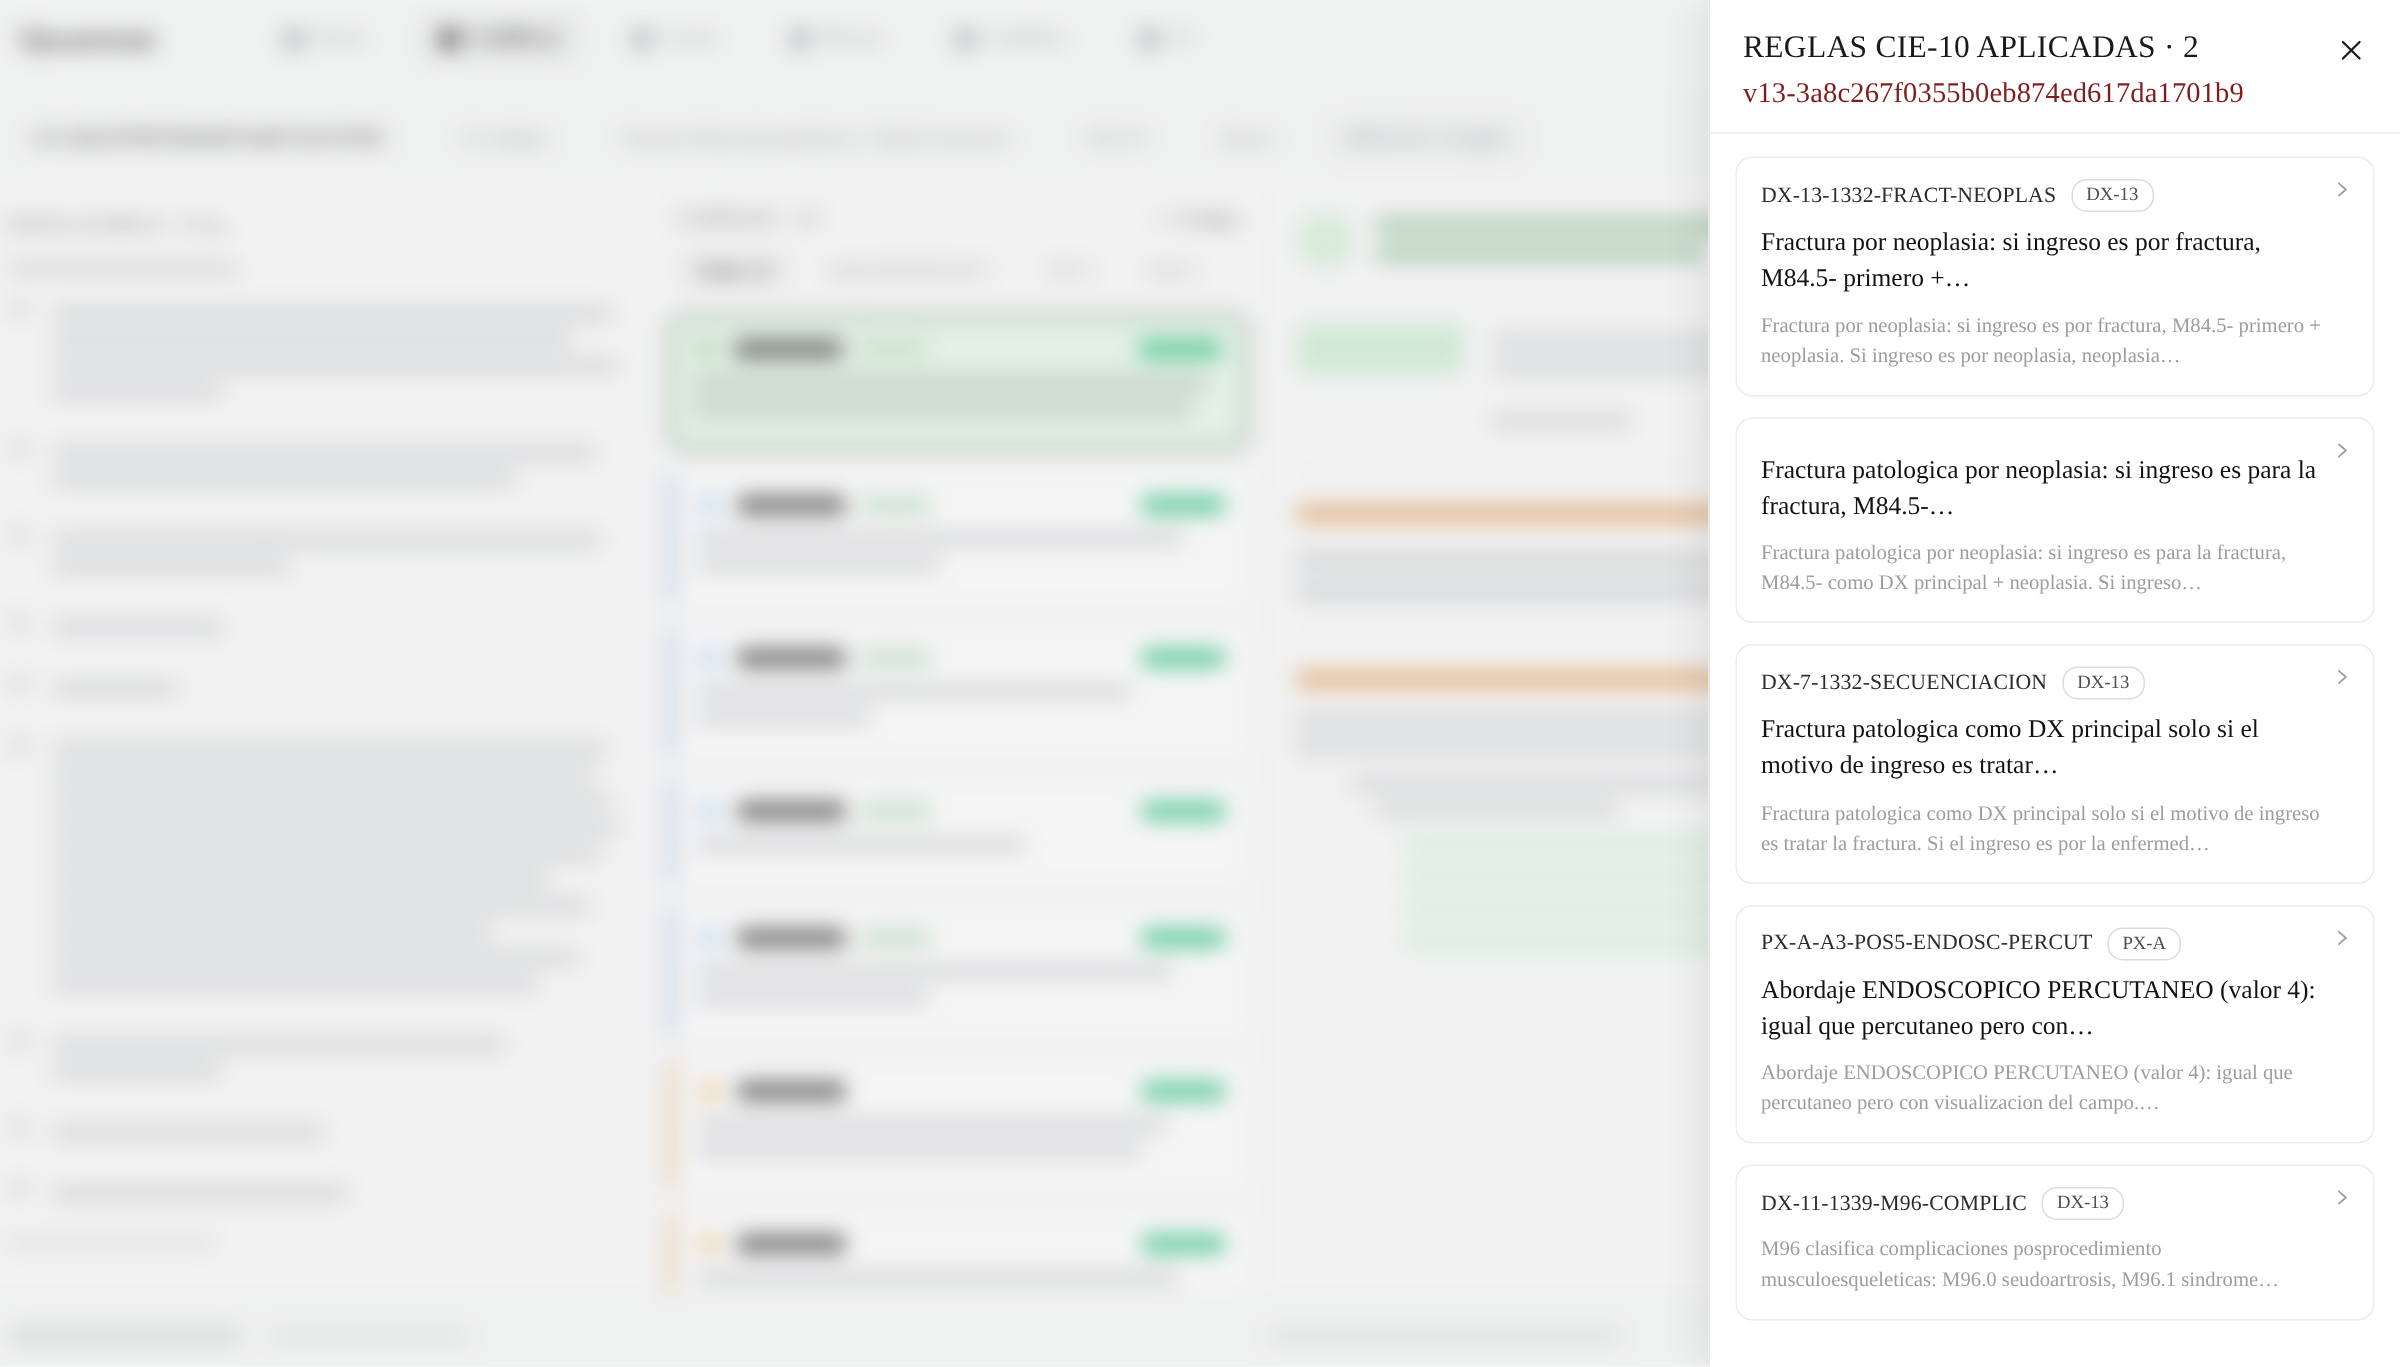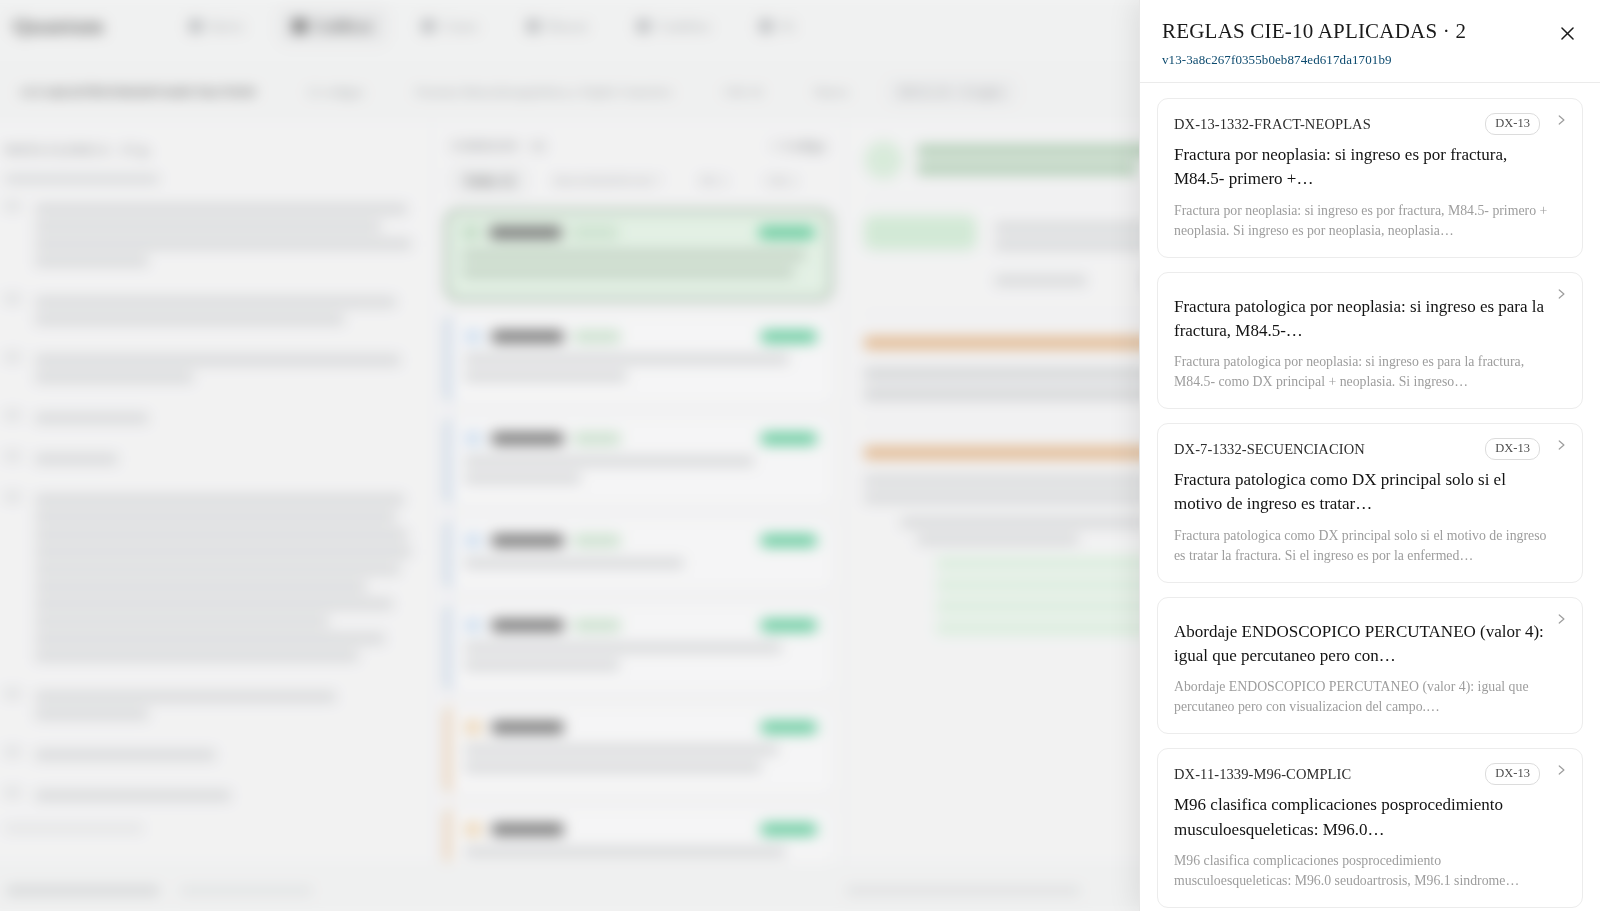--- a/index.html
+++ b/index.html
@@ -255,22 +255,22 @@
   .panel-title {
     font-size: 21px;
     color: #1a1a1a;
     letter-spacing: .2px;
     line-height: 1.25;
     padding-right: 40px;
     font-family: "Liberation Serif", "DejaVu Serif", serif;
   }
   .panel-subtitle {
     margin-top: 8px;
-    font-size: 13px;
-    color: #0c4a6e;
+    font-size: 19px;
+    color: #7f1d1d;
     letter-spacing: .1px;
     font-family: "Liberation Serif", "DejaVu Serif", serif;
   }
   .panel-close {
     position: absolute;
     top: 18px;
     right: 18px;
     width: 30px; height: 30px;
     display: flex;
     align-items: center;
@@ -298,21 +298,20 @@
     margin-bottom: 14px;
     position: relative;
     cursor: pointer;
   }
 
   .rule-top {
     display: flex;
     align-items: center;
     gap: 10px;
     padding-right: 26px;
-    justify-content: space-between;
   }
   .rule-id {
     font-size: 14.5px;
     color: #2c2c2c;
     letter-spacing: .1px;
     white-space: nowrap;
     font-family: "Liberation Serif", "DejaVu Serif", serif;
   }
   .rule-badge {
     font-size: 12.5px;
@@ -659,39 +658,42 @@
         <span class="rule-chevron">
           <svg width="14" height="14" viewBox="0 0 24 24" fill="none" stroke="currentColor" stroke-width="2.1" stroke-linecap="round" stroke-linejoin="round">
               <polyline points="9 5 17 12 9 19"></polyline>
             </svg>
         </span>
         <div class="rule-heading">Fractura patologica como DX principal solo si el motivo de ingreso es tratar…</div>
         <div class="rule-desc">Fractura patologica como DX principal solo si el motivo de ingreso es tratar la fractura. Si el ingreso es por la enfermed…</div>
       </div>
 
       <div class="rule-card">
+        <div class="rule-top">
+          <span class="rule-id">PX-A-A3-POS5-ENDOSC-PERCUT</span>
+          <span class="rule-badge">PX-A</span>
+        </div>
         <span class="rule-chevron">
           <svg width="14" height="14" viewBox="0 0 24 24" fill="none" stroke="currentColor" stroke-width="2.1" stroke-linecap="round" stroke-linejoin="round">
               <polyline points="9 5 17 12 9 19"></polyline>
             </svg>
         </span>
         <div class="rule-heading">Abordaje ENDOSCOPICO PERCUTANEO (valor 4): igual que percutaneo pero con…</div>
         <div class="rule-desc">Abordaje ENDOSCOPICO PERCUTANEO (valor 4): igual que percutaneo pero con visualizacion del campo.…</div>
       </div>
 
       <div class="rule-card">
         <div class="rule-top">
           <span class="rule-id">DX-11-1339-M96-COMPLIC</span>
           <span class="rule-badge">DX-13</span>
         </div>
         <span class="rule-chevron">
           <svg width="14" height="14" viewBox="0 0 24 24" fill="none" stroke="currentColor" stroke-width="2.1" stroke-linecap="round" stroke-linejoin="round">
               <polyline points="9 5 17 12 9 19"></polyline>
             </svg>
         </span>
-        <div class="rule-heading">M96 clasifica complicaciones posprocedimiento musculoesqueleticas: M96.0…</div>
         <div class="rule-desc">M96 clasifica complicaciones posprocedimiento musculoesqueleticas: M96.0 seudoartrosis, M96.1 sindrome…</div>
       </div>
 
     </div>
   </aside>
 
 </div>
 
 </body></html>

